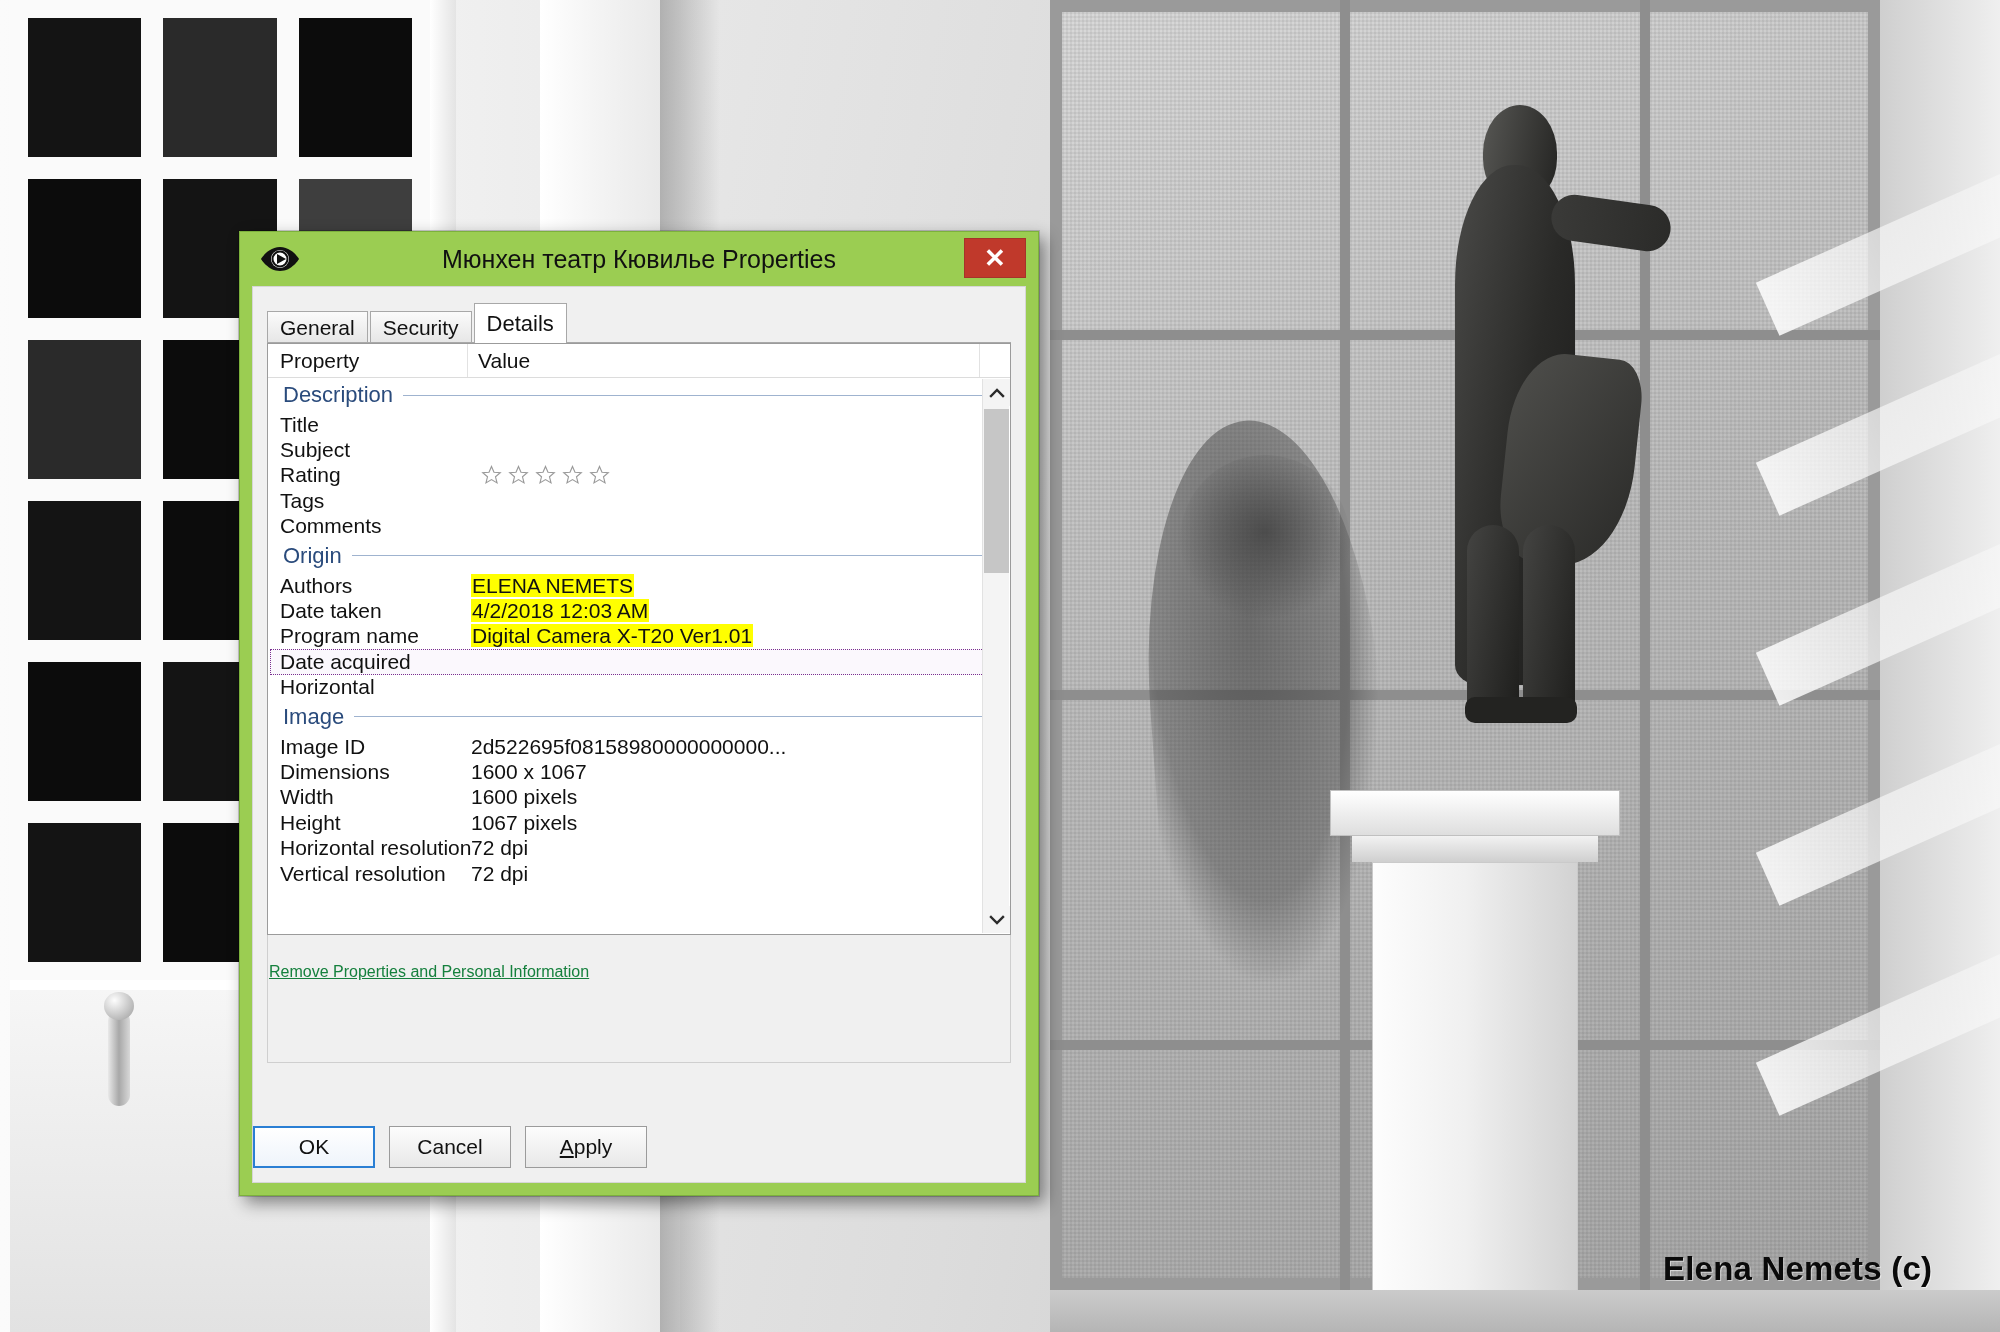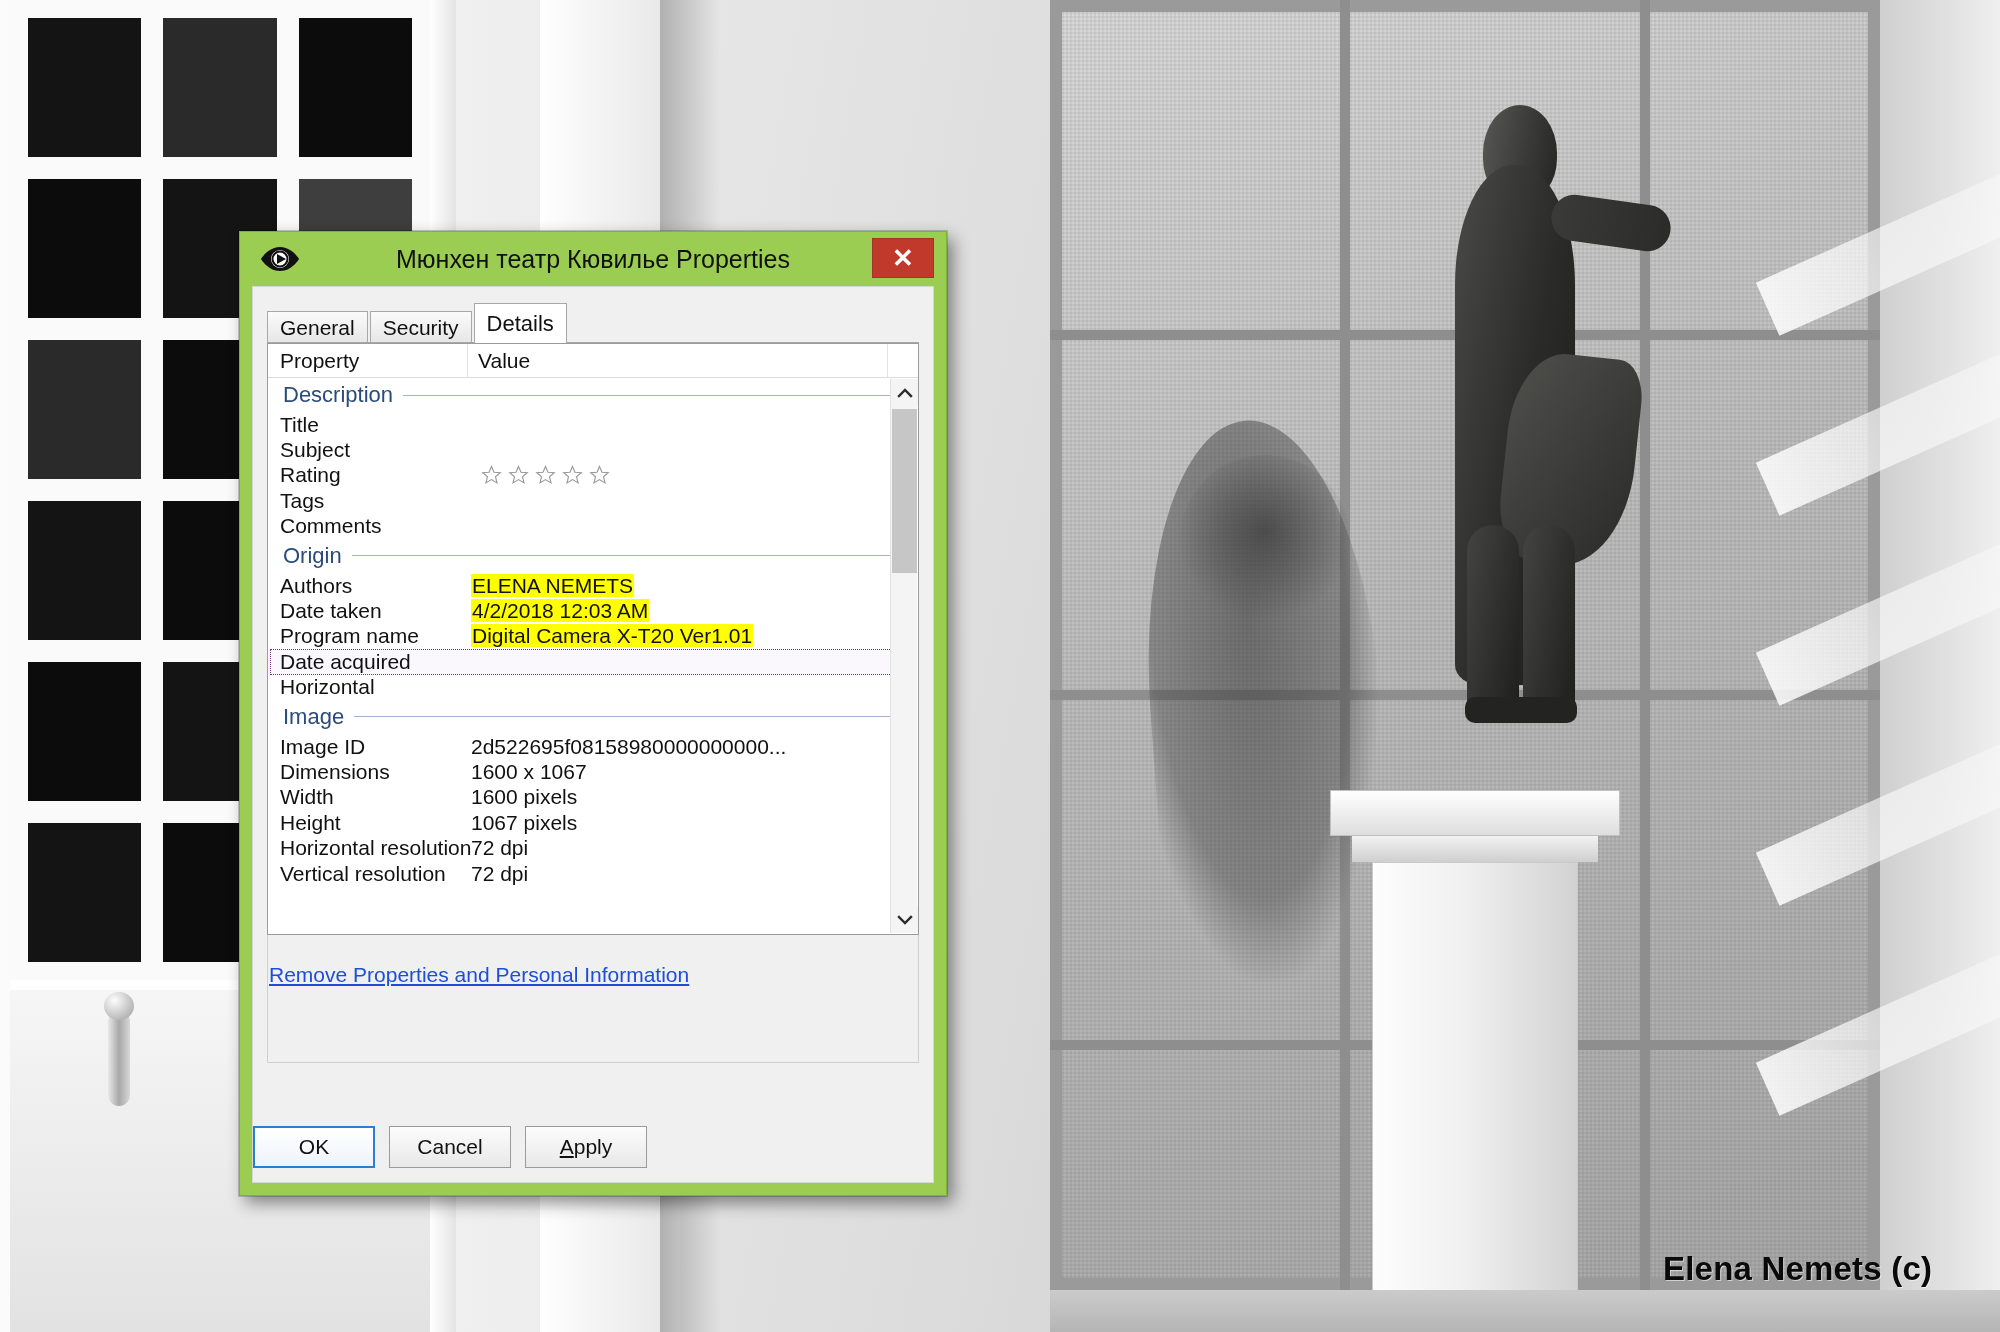--- a/index.html
+++ b/index.html
@@ -168,21 +168,21 @@
   #watermark {
     position: absolute; left: 1663px; top: 1250px;
     font-size: 33px; font-weight: bold; color: #0a0a0a;
     letter-spacing: .2px;
     text-shadow: 1px 1px 0 rgba(255,255,255,.55);
   }
 
   
   #dialog {
     position: absolute; left: 239px; top: 231px;
-    width: 708px; height: 965px;
+    width: 800px; height: 965px;
     background: #9bcd52;          
     border: 1px solid #7cb13c;
     box-shadow: 0 0 0 1px rgba(0,0,0,.18), 6px 7px 16px rgba(0,0,0,.45);
     font-size: 21px;
     color: #000;
   }
   #titlebar {
     position: relative;
     height: 54px;
     background: #9bcd52;
@@ -311,23 +311,23 @@
   .sb-arrow.down { bottom: 0; }
   #sb-thumb {
     position: absolute; left: 1px; top: 30px; width: 25px; height: 164px;
     background: #c6c6c6;
     cursor: pointer;
   }
 
   
   #remove-link {
     position: absolute; left: 16px; top: 676px;
-    color: #1d4ed8;
+    color: #15803d;
     text-decoration: underline;
-    font-size: 21px;
+    font-size: 16px;
     cursor: pointer;
   }
   #content-box {
     position: absolute; left: 14px; right: 14px; top: 56px; height: 720px;
     border: 1px solid #cfcfcf;
     pointer-events: none;
   }
 
   
   #buttonbar {

